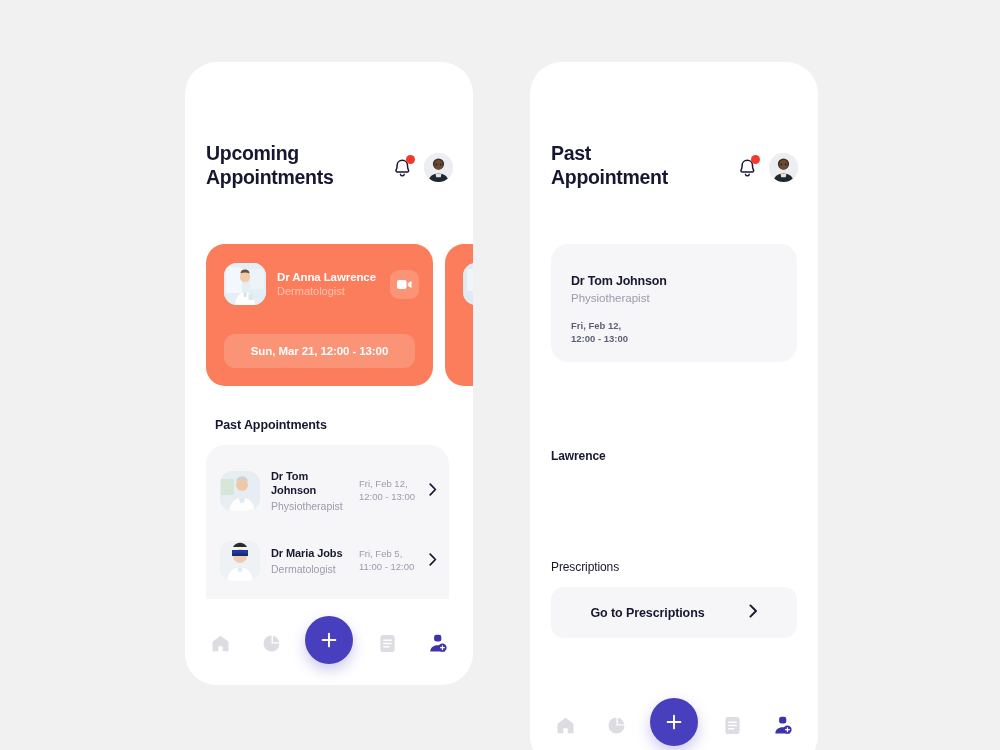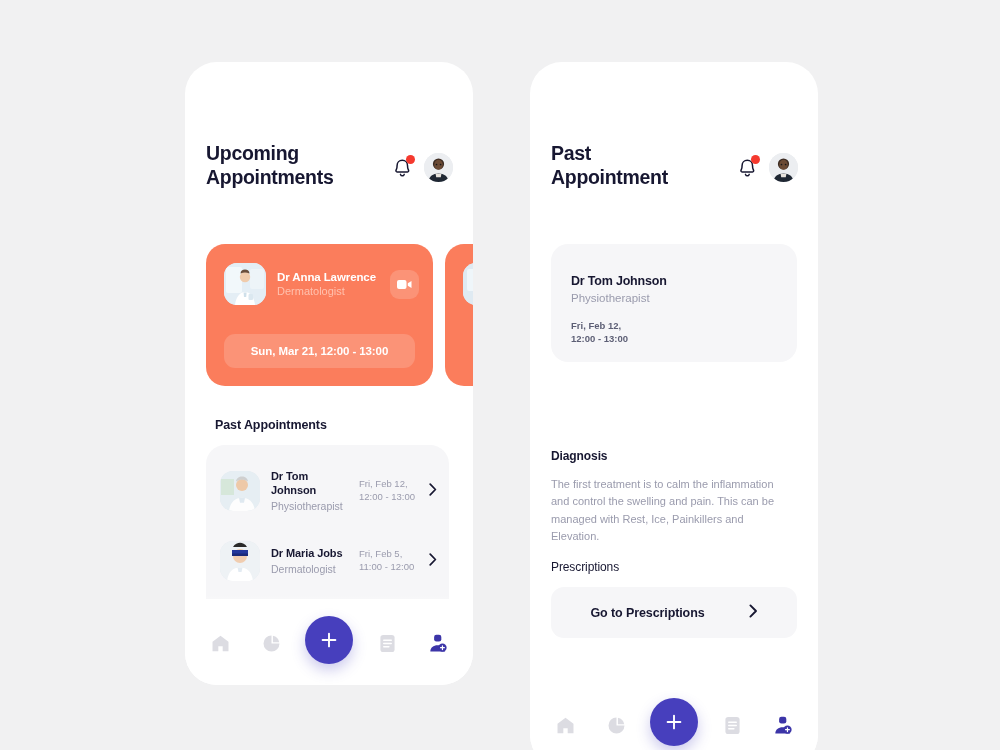--- a/index.html
+++ b/index.html
@@ -383,22 +383,21 @@
     <div class="hero">
       <div class="hero-txt">
         <div class="hero-name">Dr Tom Johnson</div>
         <div class="hero-spec">Physiotherapist</div>
         <div class="hero-date">Fri, Feb 12,
 12:00 - 13:00</div>
       </div>
     </div>
 
 
-    <div class="tx-head">Diagnosis</div>
-    <div class="tx-body">The first treatment is to calm the inflammation and control the swelling and pain. This can be managed with Rest, Ice, Painkillers and Elevation.</div>
+    <div class="tx-head">Lawrence</div>
 
     <div class="rx-head">Prescriptions</div>
     <button class="rx-btn">
       <span class="rx-btn-label">Go to Prescriptions</span>
       <span>
         <svg width="9" height="14" viewBox="0 0 9 14" fill="none">
             <path d="M1.4 1.4L7 7l-5.6 5.6" stroke="#171731" stroke-width="1.9" stroke-linecap="round" stroke-linejoin="round"></path>
           </svg>
       </span>
     </button>

